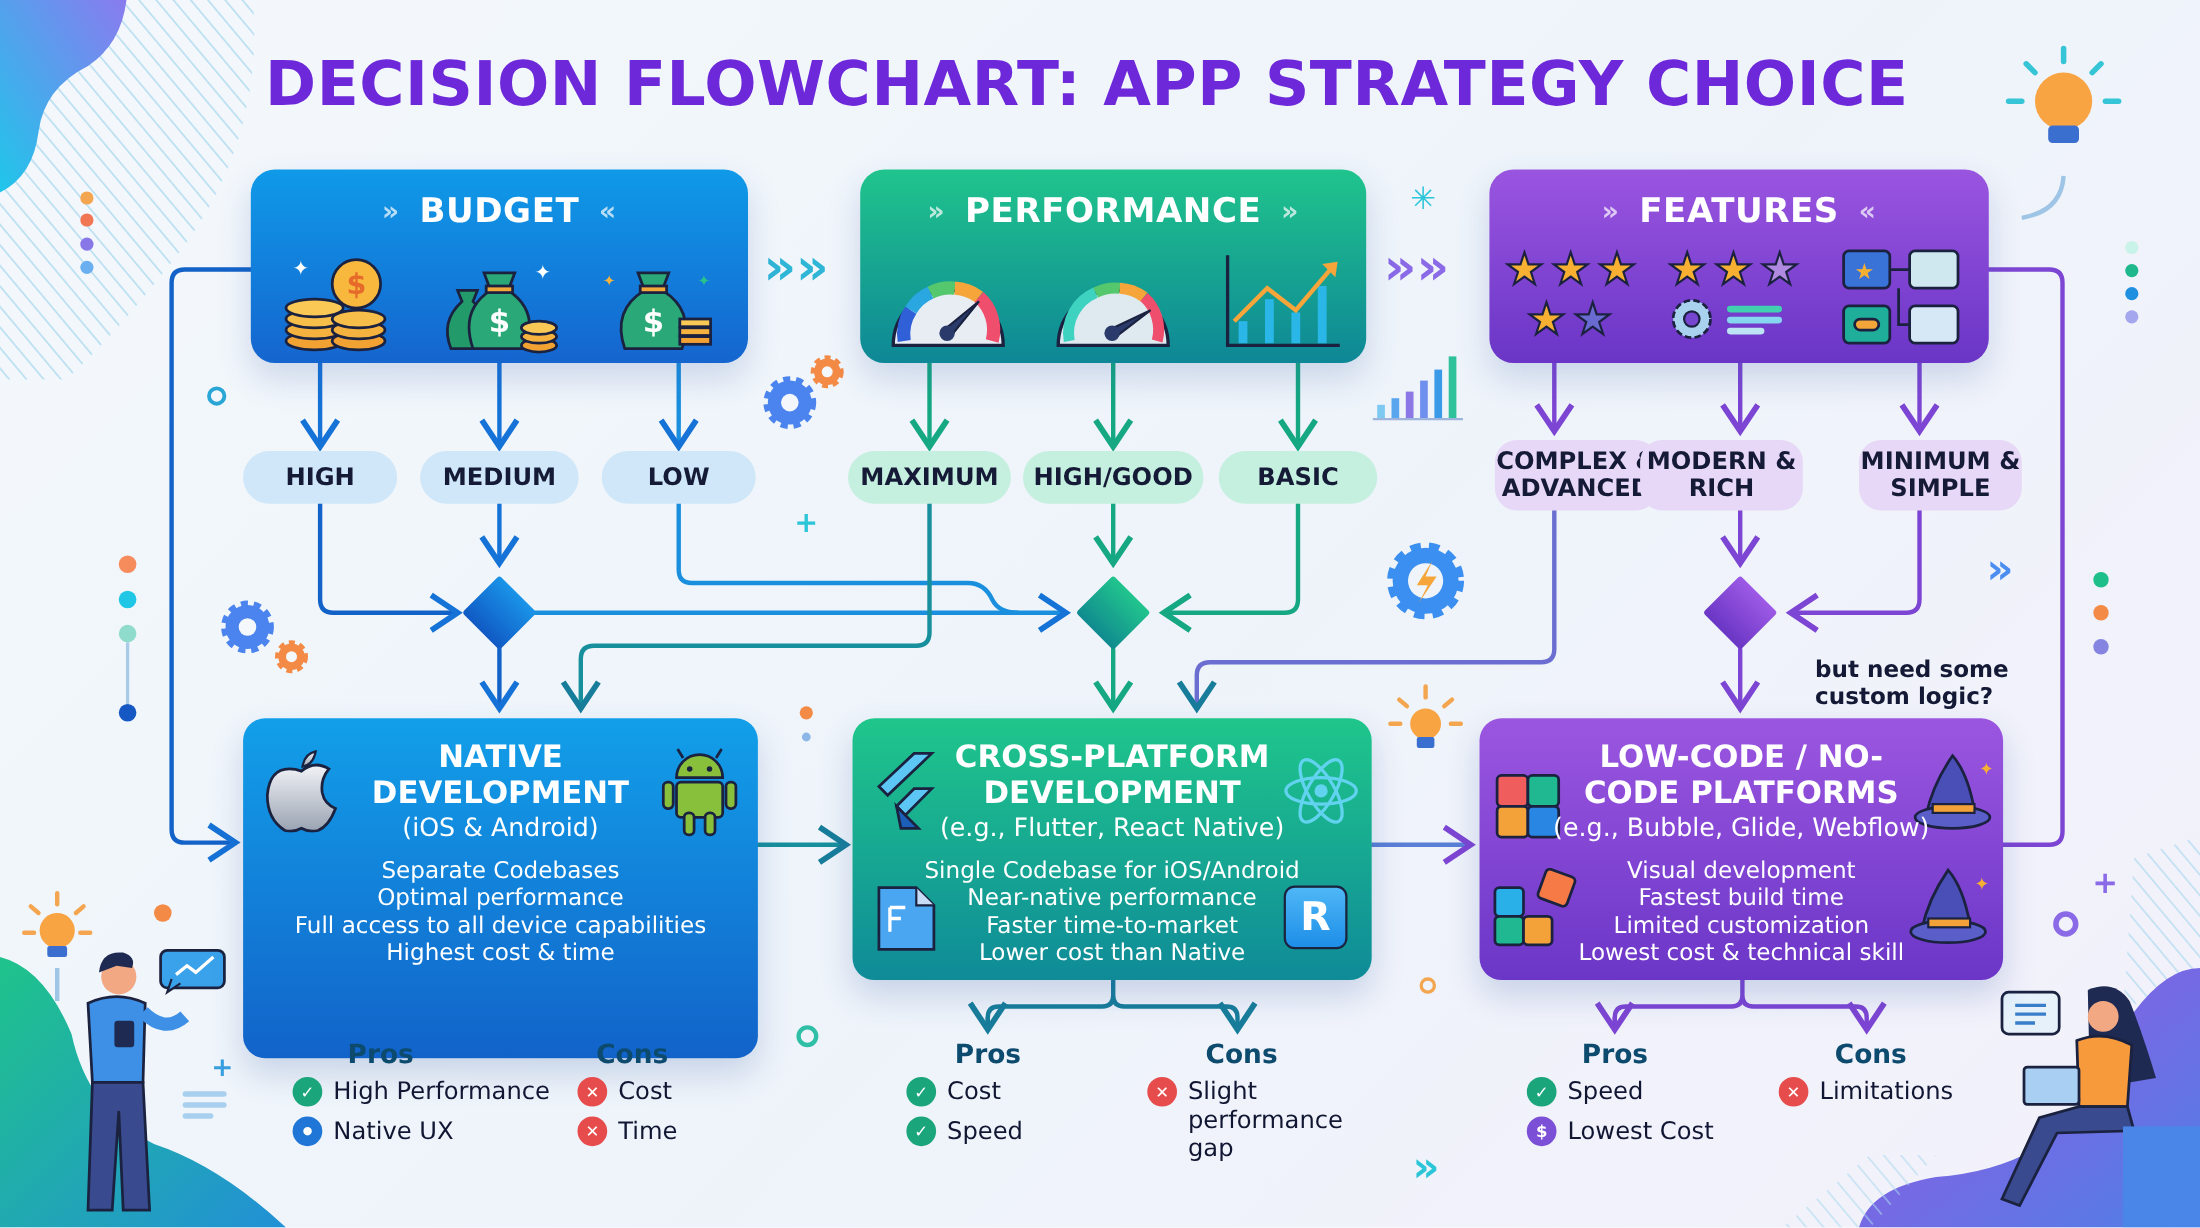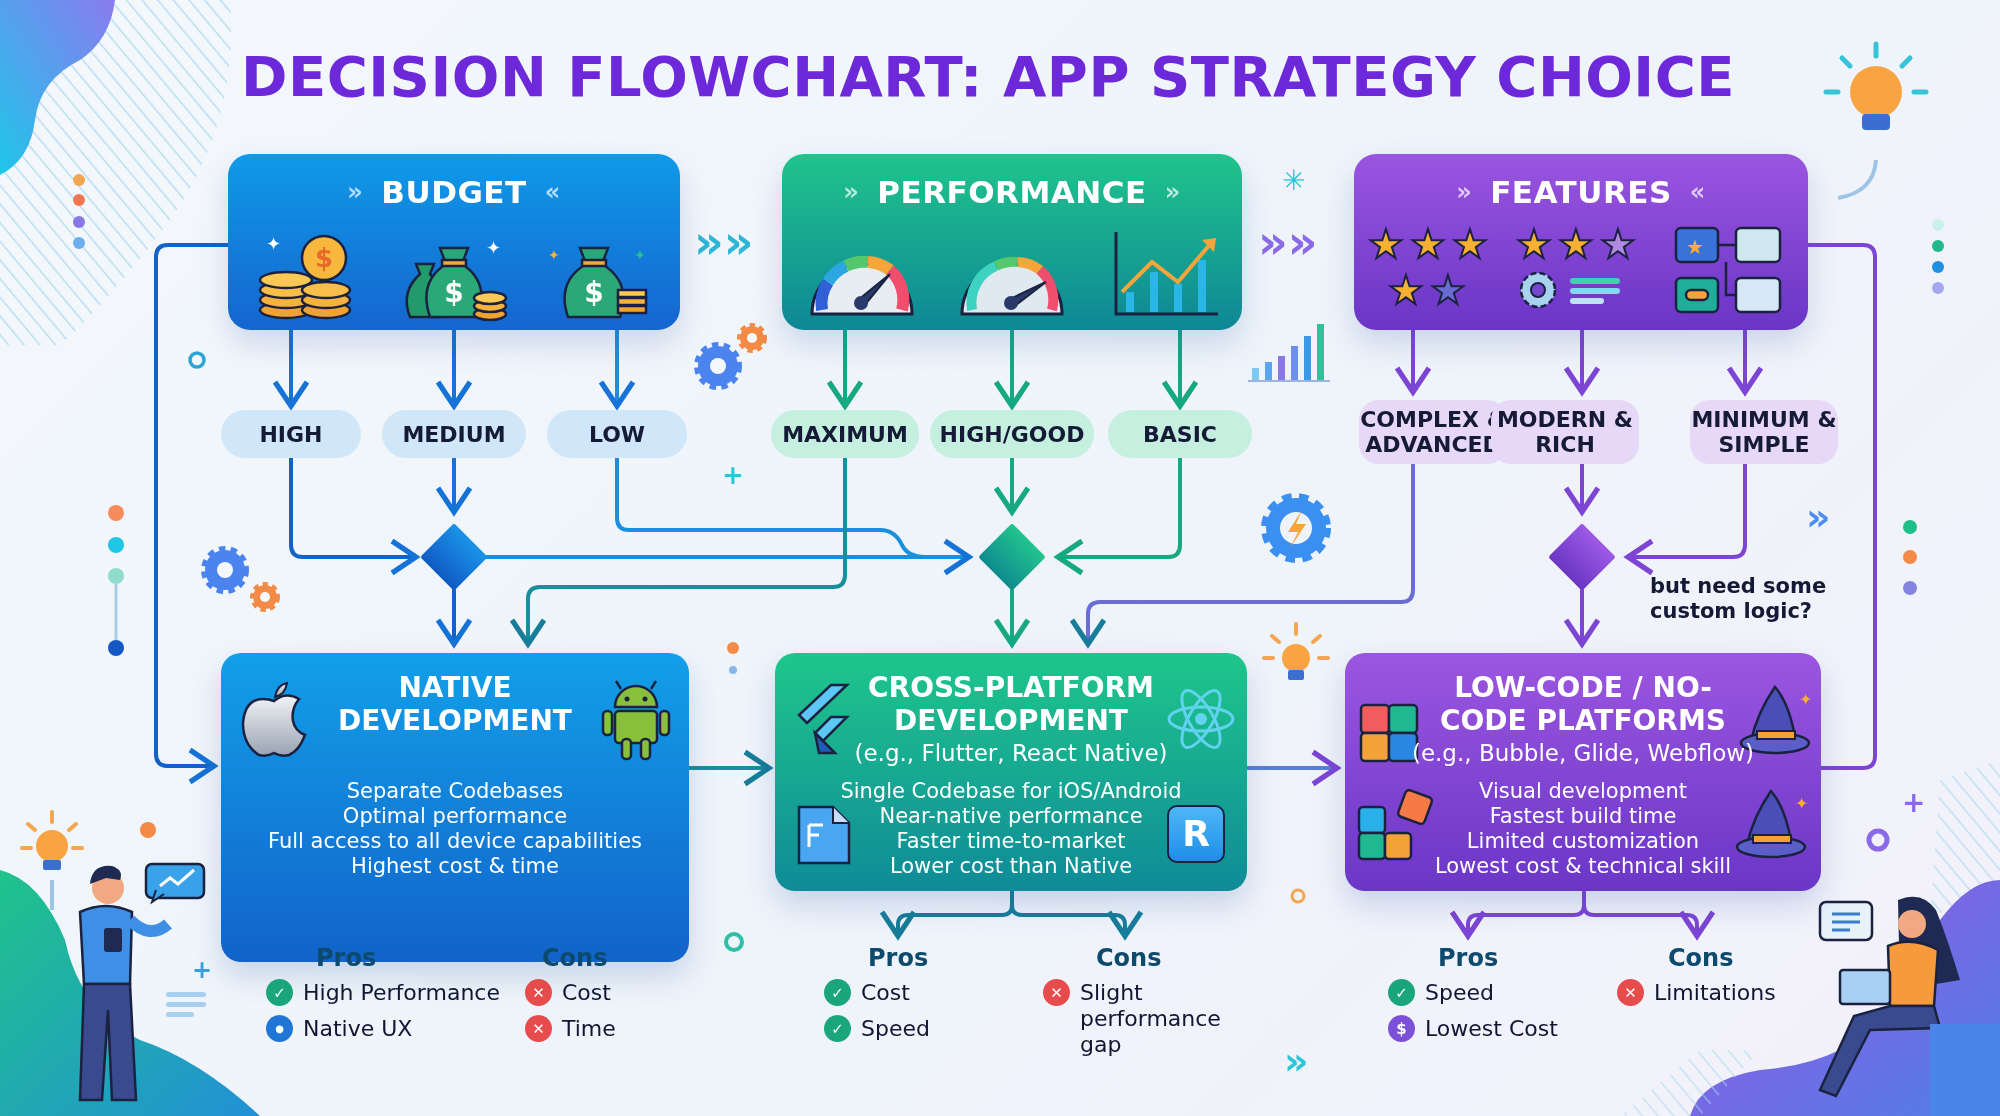--- a/index.html
+++ b/index.html
@@ -67,21 +67,21 @@
   .pc-item { z-index: 4; font-size: 22px; color: #111633; display: flex; align-items: flex-start; gap: 10px; line-height: 26px; }
   .pc-item .ico {
     width: 27px; height: 27px; border-radius: 50%; flex: 0 0 27px; display: flex; align-items: center; justify-content: center;
     color: #fff; font-size: 15px; font-weight: 700; margin-top: -1px;
   }
   .ico.check { background: #1aa57a; }
   .ico.cross { background: #e64c4c; }
   .ico.drop { background: #1f76d6; }
   .ico.dollar { background: #7b4fd6; }
 
-  .question { z-index: 4; left: 1650px; top: 574px; font-weight: 700; font-size: 21px; line-height: 25px; color: #141a36; }
+  .question { z-index: 4; left: 1650px; top: 596px; font-weight: 700; font-size: 21px; line-height: 25px; color: #141a36; }
 </style>
 </head>
 <body>
 
 <svg id="bg-layer" viewBox="0 0 2000 1116">
   <defs>
     <linearGradient id="blobTL" x1="0" y1="1" x2="1" y2="0">
       <stop offset="0" stop-color="#1fc6ea"></stop>
         <stop offset="1" stop-color="#8a7bef"></stop>
     </linearGradient>
@@ -346,20 +346,21 @@
         <rect x="59" y="34" width="9" height="24" rx="4"></rect>
       <rect x="21" y="62" width="9" height="20" rx="4"></rect>
         <rect x="40" y="62" width="9" height="20" rx="4"></rect>
     </g>
     <line x1="20" y1="12" x2="15" y2="4" stroke="#1b2240" stroke-width="2.5"></line>
       <line x1="50" y1="12" x2="55" y2="4" stroke="#1b2240" stroke-width="2.5"></line>
     <circle cx="26" cy="22" r="2.5" fill="#1b2240"></circle>
       <circle cx="44" cy="22" r="2.5" fill="#1b2240"></circle>
   </svg>
   <div class="res-title" style="padding:0 100px">NATIVE DEVELOPMENT</div>
+  <div class="res-sub">(iOS &amp; Android)</div>
   <div class="res-body">
     <div>Separate Codebases</div>
     <div>Optimal performance</div>
     <div>Full access to all device capabilities</div>
     <div>Highest cost &amp; time</div>
   </div>
 </div>
 
 <div class="abs res r-cross">
   <svg style="left:16px;top:30px" width="62" height="72" viewBox="0 0 62 72">

